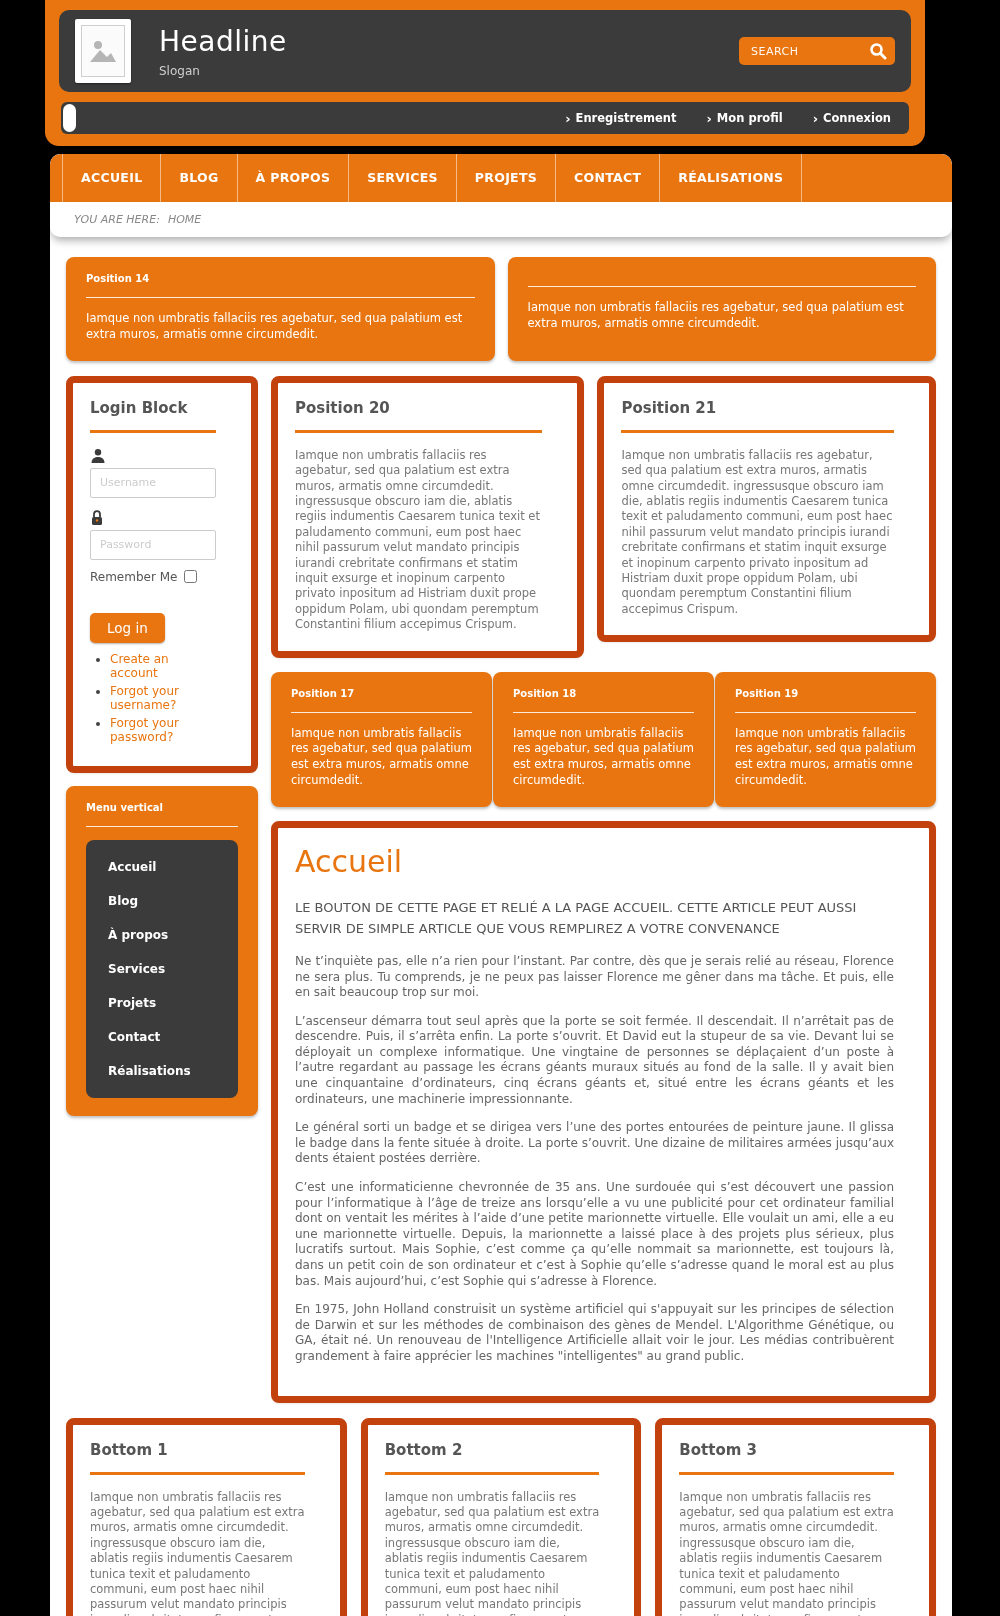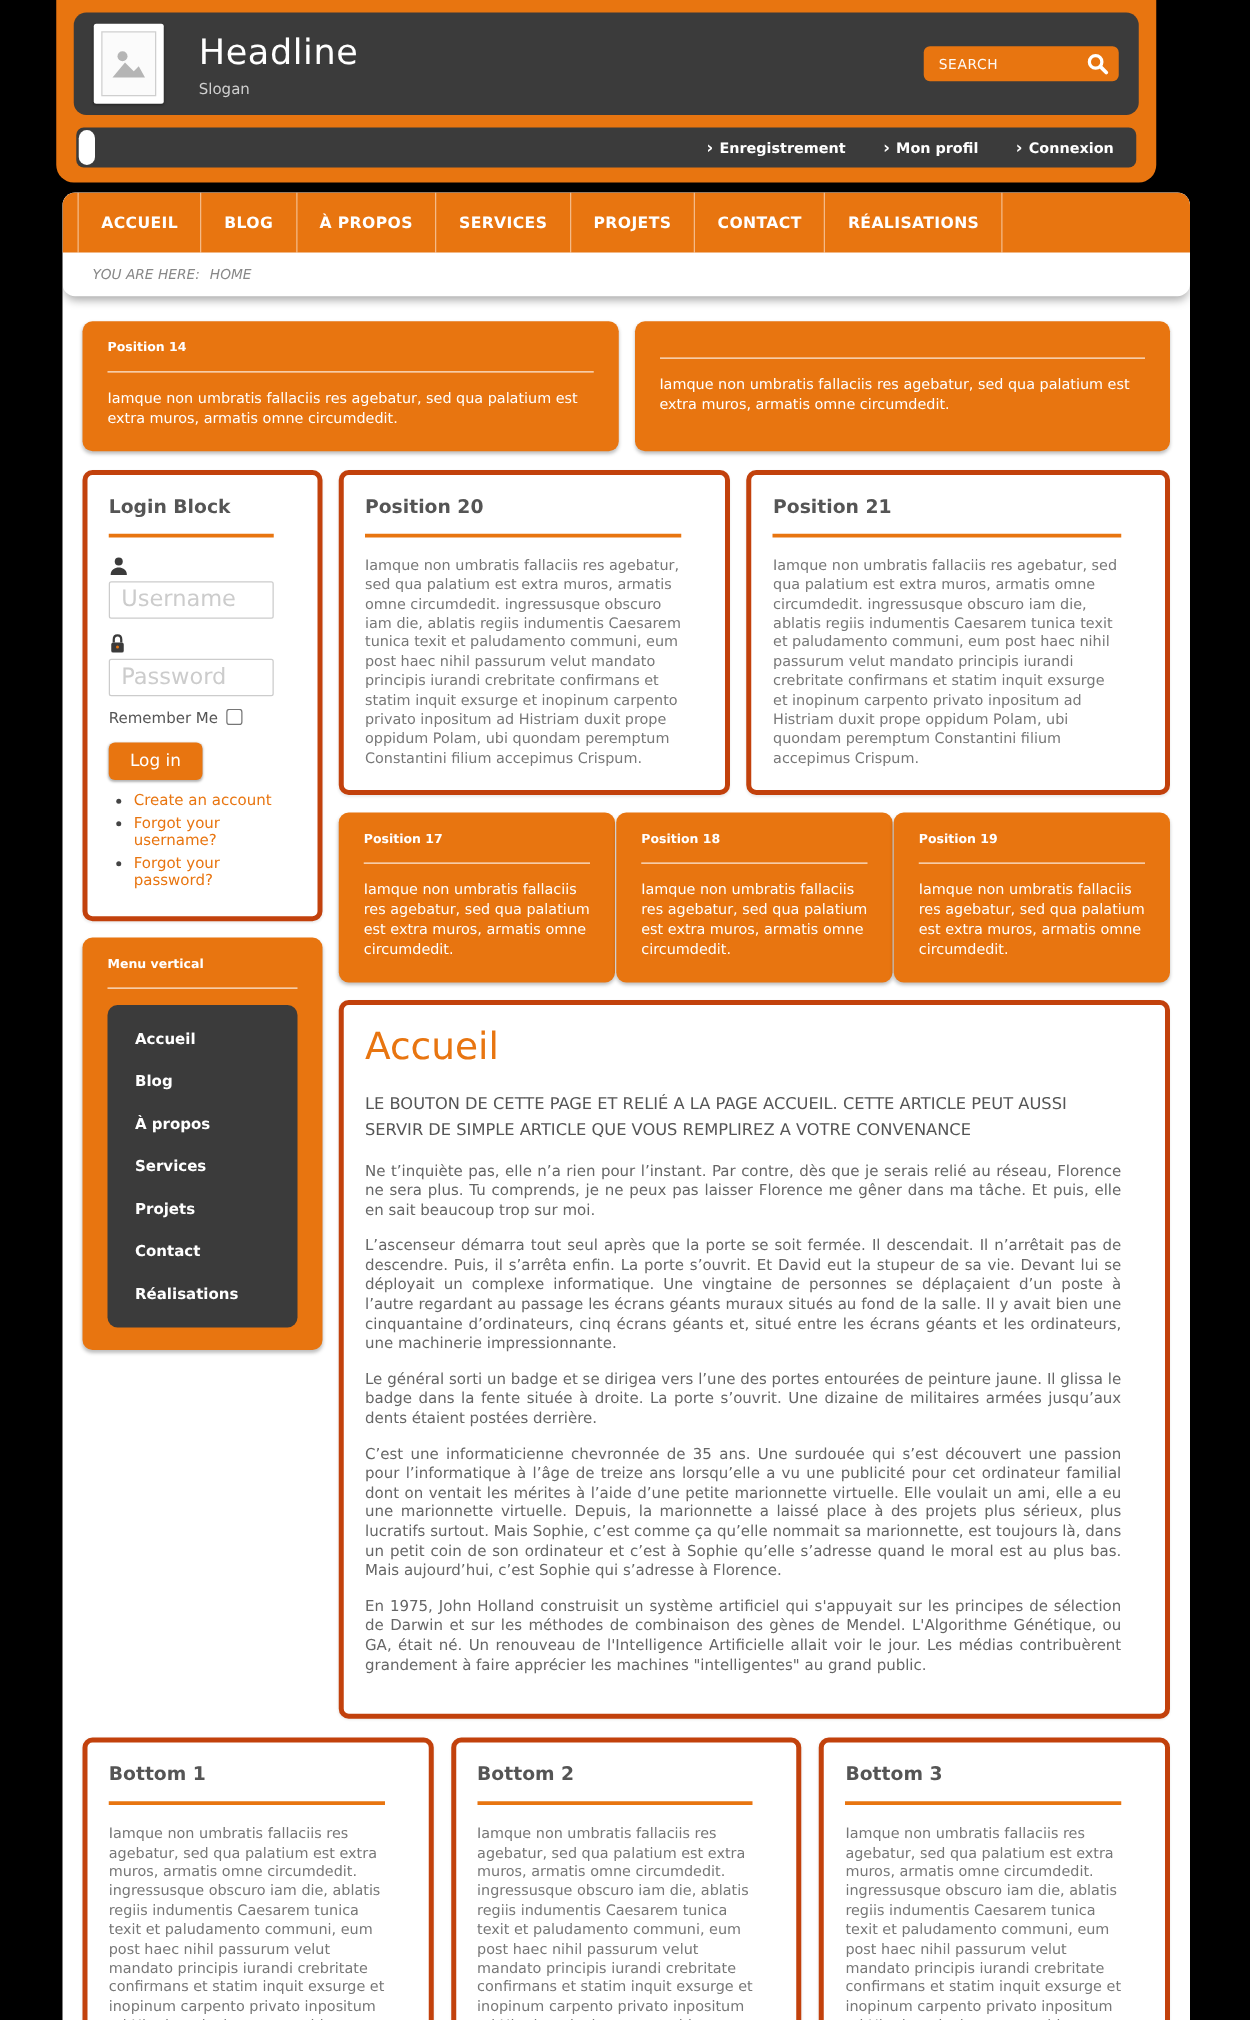--- a/index.html
+++ b/index.html
@@ -37,41 +37,41 @@
 
   .content { padding: 20px 16px 55px 16px; }
 
   
   .card { border-radius: 8px; }
   .card.orange { background: #e87510; padding: 16px 20px 18px 20px; box-shadow: 0 2px 3px rgba(0,0,0,.25); }
   .o-title { margin: 0; color: #fff; font-size: 10px; font-weight: bold; }
   .o-divider { border: none; border-top: 1px solid rgba(255,255,255,.85); margin: 13px 0 13px 0; }
   .o-text { margin: 0; color: #fff; font-size: 11.5px; line-height: 1.38; }
 
-  .card.white { background: #fff; border: 4px solid #c2410c; padding: 16px 35px 18px 17px; box-shadow: 0 1px 2px rgba(0,0,0,.08); }
+  .card.white { background: #fff; border: 7px solid #c2410c; padding: 16px 35px 18px 17px; box-shadow: 0 1px 2px rgba(0,0,0,.08); }
   .w-title { margin: 0; color: #555; font-size: 15px; font-weight: bold; }
   .w-divider { border: none; border-top: 3px solid #e87510; margin: 13px 0 15px 0; }
   .w-text { margin: 0; color: #777; font-size: 11.5px; line-height: 1.34; }
 
   .row-top { display: grid; grid-template-columns: 1fr 1fr; gap: 13px; }
   .row-mid { display: grid; grid-template-columns: 192px 1fr; gap: 13px; margin-top: 15px; align-items: start; }
   .sidebar { display: flex; flex-direction: column; gap: 13px; }
   .main-col { display: flex; flex-direction: column; gap: 14px; }
   .row-2021 { display: grid; grid-template-columns: 1fr 1.08fr; gap: 13px; align-items: start; }
   .row-171819 { display: grid; grid-template-columns: 1fr 1fr 1fr; gap: 1px; border-radius: 16px; }
 
   
   .login-card { padding: 16px 16px 18px 16px; }
   .field-icon { height: 16px; margin: 12px 0 4px 0; }
   .field-icon svg { display: block; }
-  .text-input { width: 100%; height: 30px; border: 1px solid #ccc; border-radius: 2px; padding: 0 9px; font-size: 18px; color: #404040; font-family: inherit; outline: none; }
+  .text-input { width: 100%; height: 30px; border: 1px solid #ccc; border-radius: 2px; padding: 0 9px; font-size: 11px; color: #404040; font-family: inherit; outline: none; }
   .text-input::placeholder { color: #ccc; }
   .remember-row { margin-top: 10px; font-size: 12px; color: #555; display: flex; align-items: center; }
   .remember-row input { width: 13px; height: 13px; margin: 0 0 2px 7px; }
-  .login-btn { margin-top: 12px; background: #e87510; color: #fff; border: none; border-radius: 5px; font-size: 13.5px; padding: 7px 17px; cursor: pointer; font-family: inherit; box-shadow: 0 1px 2px rgba(0,0,0,.3); }
+  .login-btn { margin-top: 28px; background: #e87510; color: #fff; border: none; border-radius: 5px; font-size: 13.5px; padding: 7px 17px; cursor: pointer; font-family: inherit; box-shadow: 0 1px 2px rgba(0,0,0,.3); }
   .login-links { margin: 9px 0 0 0; padding-left: 20px; }
   .login-links li { color: #444; margin: 4px 0; font-size: 12px; }
   .login-links a { color: #e87510; text-decoration: none; font-size: 12px; }
 
   
   .menu-card { padding: 16px 14px 18px 14px; }
   .vmenu { background: #3b3b3b; border-radius: 8px; margin-top: 2px; padding: 10px 0; display: flex; flex-direction: column; }
   .vmenu a { color: #fff; font-size: 12px; font-weight: bold; text-decoration: none; padding: 10px 22px; }
 
   

